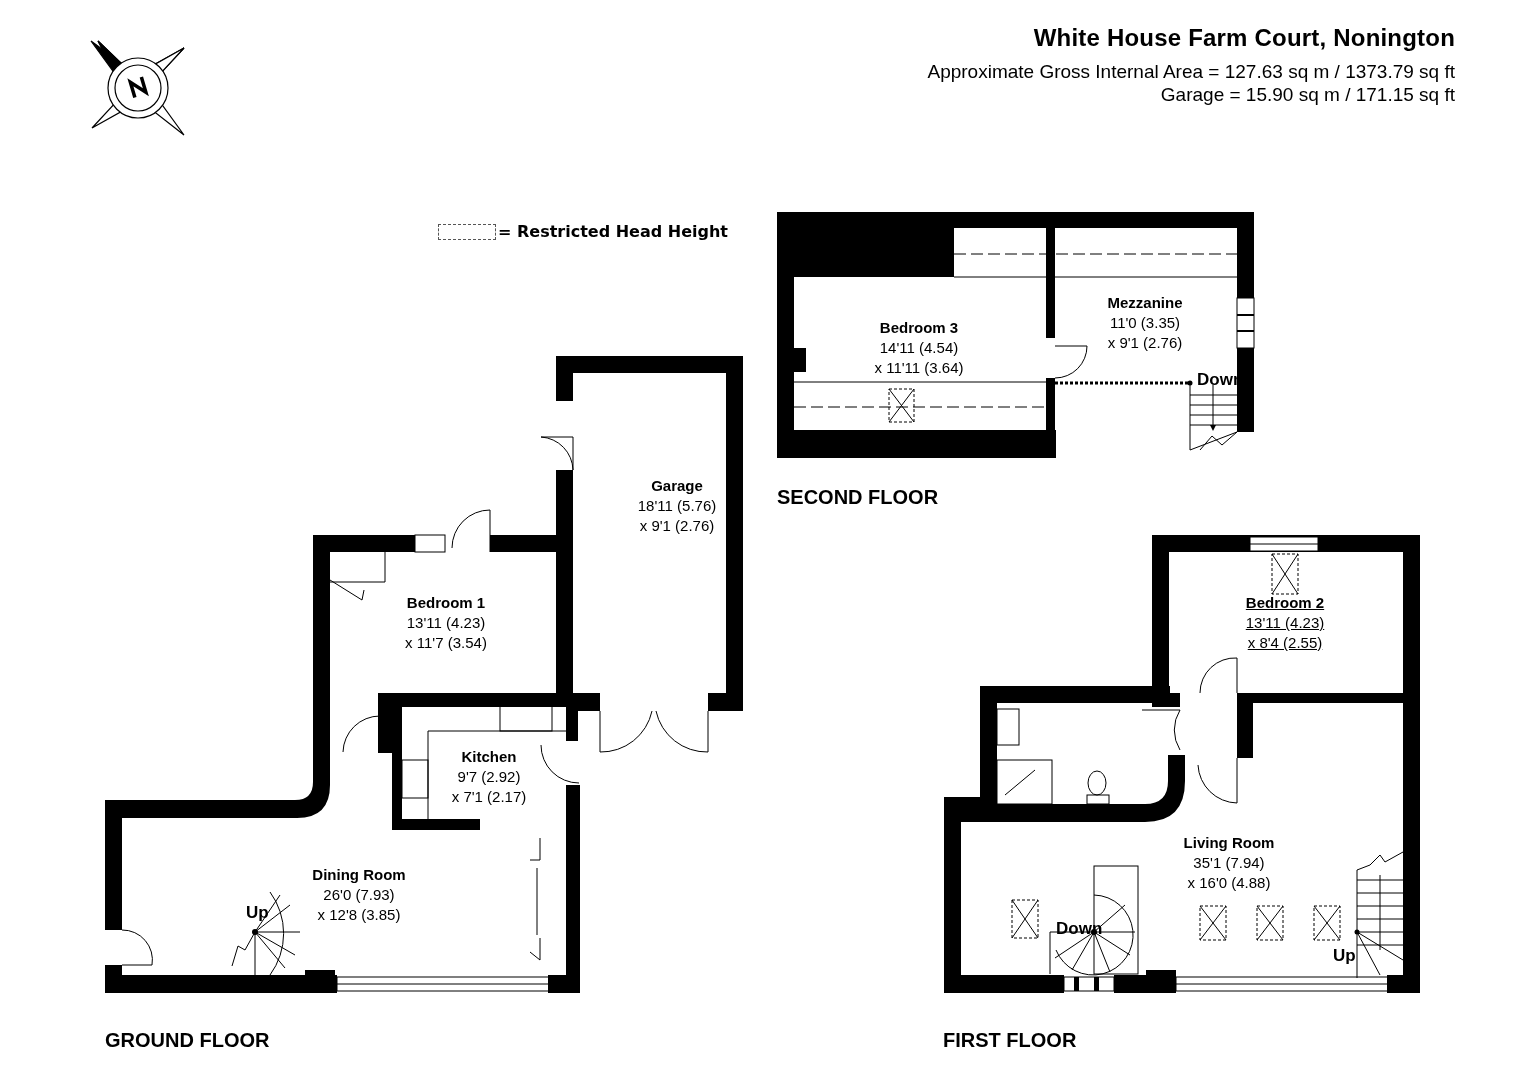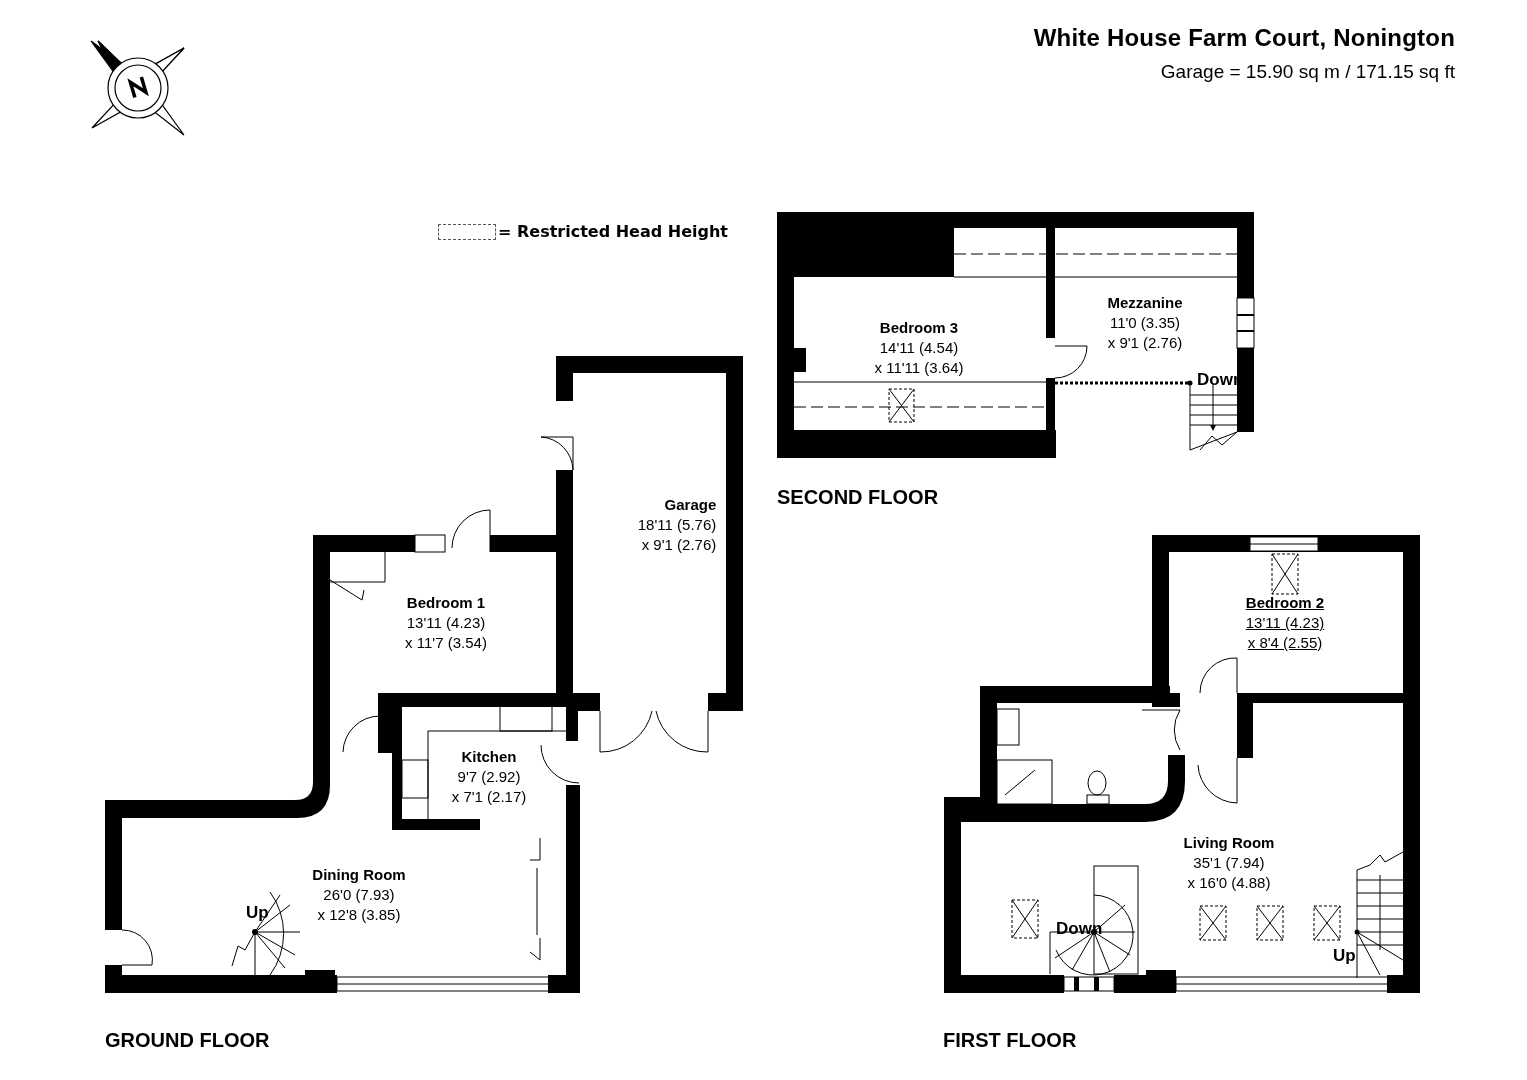--- a/index.html
+++ b/index.html
@@ -14,20 +14,21 @@
   .room{position:absolute;text-align:center;font-size:15px;line-height:20px;transform:translateX(-50%);white-space:nowrap;}
   .room .nm{font-weight:bold;}
   .small{position:absolute;font-size:17px;font-weight:bold;text-align:right;}
   svg{position:absolute;left:0;top:0;}
 </style>
 </head>
 <body>
 
 <div class="hdr">
   <div class="title">White House Farm Court, Nonington</div>
+  <div class="line">Approximate Gross Internal Area = 127.63 sq m / 1373.79 sq ft</div>
   <div class="line">Garage = 15.90 sq m / 171.15 sq ft</div>
 </div>
 
 <svg width="1527" height="1080" style="pointer-events:none">
   <g transform="translate(138,88)" stroke="#000" stroke-width="1.2" fill="#fff">
     <polygon points="-40,-47 -14,-22 -22,-14" fill="#000"></polygon>
     <polygon points="-40,-47 -22,-14 -14,-22" fill="#000"></polygon>
     <polygon points="46,-40 14,-22 22,-14"></polygon>
     <polygon points="46,-40 22,-14 14,-22"></polygon>
     <polygon points="46,47 22,14 14,22"></polygon>
@@ -216,21 +217,21 @@
       <line x1="1357" y1="932" x2="1403" y2="960"></line>
     </g>
     <circle cx="1094" cy="932" r="3"></circle>
     <circle cx="1357" cy="932" r="2.5"></circle>
     <rect x="1064" y="977" width="50" height="14" fill="#fff" stroke="#000"></rect>
     <rect x="1074" y="977" width="5" height="14"></rect>
     <rect x="1094" y="977" width="5" height="14"></rect>
   </g>
 </svg>
 
-<div class="room" style="left:677px;top:495px;text-align:right;">
+<div class="room" style="left:677px;top:476px;">
   <div class="nm">Garage</div>
   <div>18'11 (5.76)</div>
   <div>x 9'1 (2.76)</div>
 </div>
 <div class="room" style="left:446px;top:593px;">
   <div class="nm">Bedroom 1</div>
   <div>13'11 (4.23)</div>
   <div>x 11'7 (3.54)</div>
 </div>
 <div class="room" style="left:489px;top:747px;">

